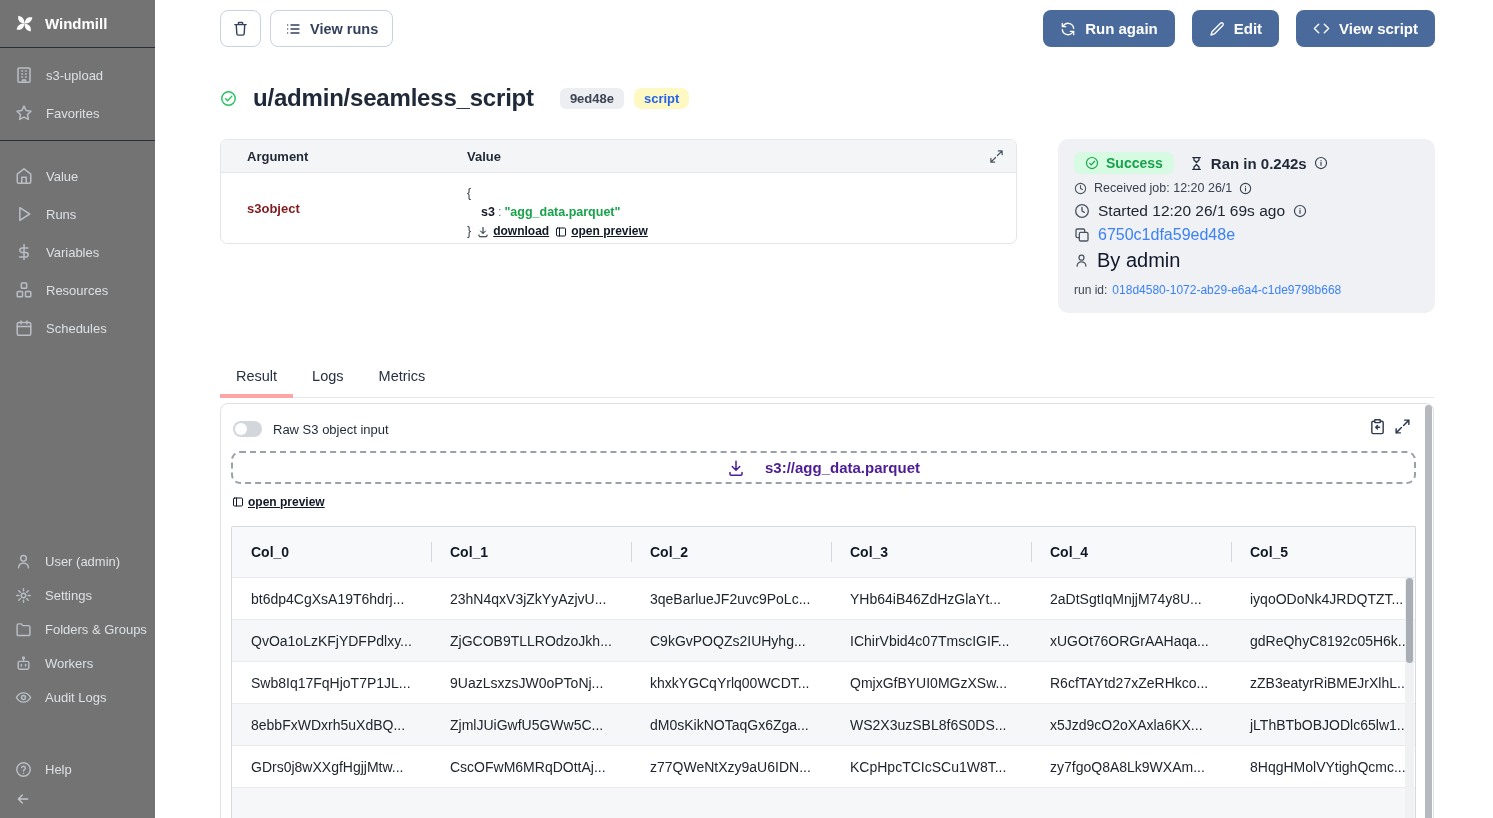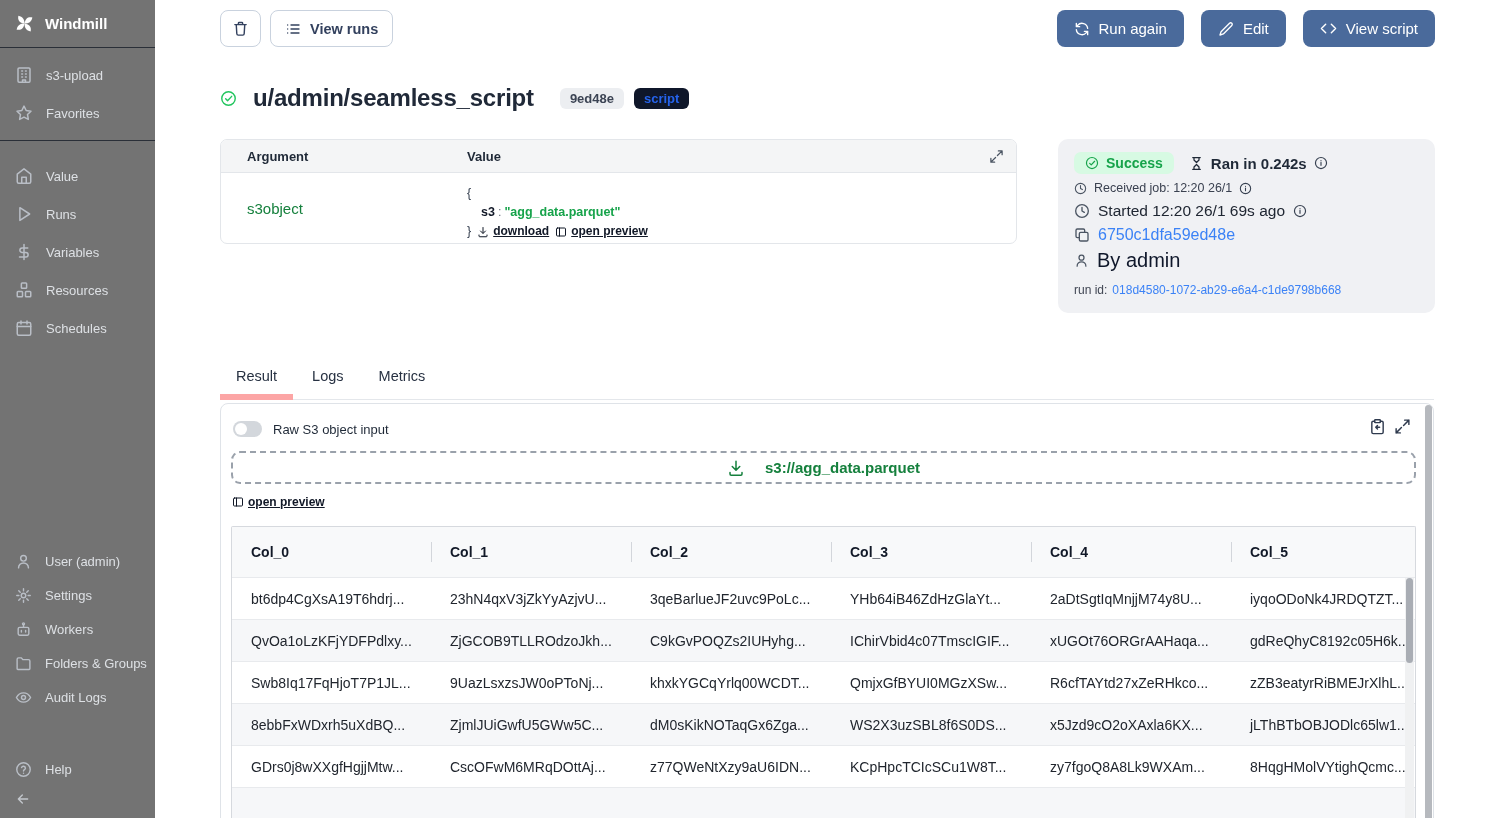--- a/index.html
+++ b/index.html
@@ -28,39 +28,39 @@
   .main { position:absolute; left:155px; top:0; right:0; height:818px; background:#fff; }
 
   .toolbar { position:absolute; top:10px; left:65px; right:58px; display:flex; align-items:flex-end; }
   .tb-left { display:flex; gap:9px; }
   .tb-right { margin-left:auto; display:flex; gap:17px; }
   .btn-secondary { display:inline-flex; align-items:center; gap:9px; height:37px; padding:0 14px;
     background:#fff; border:1.5px solid #c9d2de; border-radius:8px; color:#33415e;
     font-weight:700; font-size:14.5px; cursor:pointer; }
   .btn-icon-only { width:41px; justify-content:center; padding:0; }
   .btn-primary { display:inline-flex; align-items:center; gap:9px; height:37px; padding:0 17px;
-    background:#4a6a9b; border:none; border-radius:8px; color:#fff; font-weight:400;
+    background:#4a6a9b; border:none; border-radius:8px; color:#fff; font-weight:700;
     font-size:15px; cursor:pointer; }
 
   .title-row { position:absolute; top:84px; left:65px; display:flex; align-items:center; }
   .title-check { color:#22c55e; margin-right:16px; }
   .page-title { font-size:24px; font-weight:700; color:#202938; letter-spacing:-0.2px; }
   .badge { border-radius:6px; font-size:13px; font-weight:700; padding:3px 10px; }
   .badge-hash { background:#eceef1; color:#3c4454; margin-left:26px; }
-  .badge-kind { background:#0f172a; color:#2563eb; margin-left:10px; }
+  .badge-kind { background:#fef9c3; color:#2563eb; margin-left:10px;border-radius:8px; }
 
   
   .args-card { position:absolute; left:65px; top:139px; width:797px; height:105px;
     border:1px solid #e3e6ea; border-radius:7px; overflow:hidden; background:#fff; }
   .args-head { height:33px; background:#f4f5f6; border-bottom:1px solid #e3e6ea;
     display:flex; align-items:center; font-size:13px; font-weight:700; color:#1f2937; position:relative; }
   .args-head .h-arg { padding-left:26px; width:246px; }
   .args-head .expand { position:absolute; right:12px; top:9px; color:#4b5563; cursor:pointer; }
   .args-body { display:flex; font-size:13px; }
-  .arg-name { width:246px; padding-left:26px; display:flex; align-items:center; height:71px; font-size:15px; color:#15803d; }
+  .arg-name { width:246px; padding-left:26px; display:flex; align-items:center; height:71px; font-size:13px; color:#7f1d1d;font-weight:bold; }
   .arg-value { padding-top:11px; line-height:19px; color:#374151; font-size:12.5px; }
   .json-key { font-weight:700; color:#111827; }
   .json-colon { color:#6b7280; padding:0 3px; }
   .json-string { font-weight:700; color:#16a34a; }
   .mini-link { display:inline-flex; align-items:center; gap:4px; font-size:12px; font-weight:700;
     color:#111827; text-decoration:underline; cursor:pointer; margin-left:6px; }
 
   
   .status-panel { position:absolute; left:903px; top:139px; width:377px; height:174px;
     background:#f0f1f4; border-radius:10px; padding:13px 16px; }
@@ -75,34 +75,34 @@
   .st-row5 { gap:8px; font-size:20px; color:#0f172a; }
   .st-row6 { margin-top:11px; font-size:12px; color:#404653; gap:5px; }
   .blue-link { color:#3b82f6; cursor:pointer; text-decoration:none; }
   .muted-ic { color:#4b5563; }
   .info-ic { color:#374151; cursor:pointer; }
 
   
   .tabs { position:absolute; left:65px; right:59px; top:362px; display:flex;
     border-bottom:1px solid #e4e7eb; }
   .tab { padding:6px 16px 10px; font-size:14.5px; color:#273142; cursor:pointer; margin-right:3px; }
-  .tab.active { border-bottom:6px solid #fca5a5; margin-bottom:-1px; }
+  .tab.active { border-bottom:4px solid #fca5a5; margin-bottom:-1px; }
 
   
   .result-panel { position:absolute; left:65px; top:403px; width:1214px; height:424px;
     border:1px solid #dfe3e8; border-radius:8px; background:#fff; }
   .toggle-row { position:absolute; top:17px; left:12px; display:flex; align-items:center; gap:11px; }
   .toggle { width:29px; height:16px; background:#d3d7dc; border-radius:9px; position:relative; cursor:pointer; }
   .toggle .knob { position:absolute; left:2px; top:2px; width:12px; height:12px; background:#fff; border-radius:50%; }
   .toggle-label { font-size:13px; color:#1f2937; }
   .panel-icons { position:absolute; top:14px; right:22px; display:flex; gap:8px; color:#2f3a4e; }
   .panel-icons > span { cursor:pointer; }
   .dash-box { position:absolute; top:47px; left:10px; right:17px; height:33px;
     border:2px dashed #9aa1ab; border-radius:9px; display:flex; align-items:center;
-    justify-content:center; gap:20px; color:#15803d; font-size:15px; font-weight:600; cursor:pointer; }
+    justify-content:center; gap:20px; color:#4c1d95; font-size:15px; font-weight:600; cursor:pointer; }
   .preview-row { position:absolute; top:90px; left:11px; }
 
   
   .dtable { position:absolute; top:122px; left:10px; right:17px; bottom:0;
     border:1px solid #d6d9de; border-bottom:none; border-radius:2px; overflow:hidden; }
   .thead { height:50px; background:#f8f9fa; display:flex; font-weight:700; font-size:14px; color:#111827; }
   .cell { padding-left:19px; display:flex; align-items:center; white-space:nowrap; overflow:hidden; position:relative; }
   .c0 { width:199px; } .c1,.c2,.c3,.c4 { width:200px; } .c5 { flex:1; }
   .thead .cell + .cell::before { content:""; position:absolute; left:0; top:15px; width:1px; height:20px; background:#d3d6db; }
   .trow { height:42px; display:flex; border-top:1px solid #e8eaed; font-size:14px; color:#21262e; background:#fff; }
@@ -213,34 +213,34 @@
         <svg viewBox="0 0 24 24" width="17" height="17" class="stroke">
             <circle cx="12" cy="12" r="3.2"></circle>
             <path d="M12 2.5v3M12 18.5v3M2.5 12h3M18.5 12h3M5.3 5.3l2.1 2.1M16.6 16.6l2.1 2.1M18.7 5.3l-2.1 2.1M7.4 16.6l-2.1 2.1"></path>
           </svg>
       </span>
       <span>Settings</span>
     </div>
     <div class="side-item sm">
       <span class="ic">
         <svg viewBox="0 0 24 24" width="17" height="17" class="stroke">
+            <path d="M3 19.5V6a2 2 0 0 1 2-2h4l2 2.5h8a2 2 0 0 1 2 2v11a1 1 0 0 1-1 1H4a1 1 0 0 1-1-1z"></path>
+          </svg>
+      </span>
+      <span>Folders &amp; Groups</span>
+    </div>
+    <div class="side-item sm">
+      <span class="ic">
+        <svg viewBox="0 0 24 24" width="17" height="17" class="stroke">
             <rect x="4.5" y="9" width="15" height="11" rx="2"></rect>
             <path d="M12 9V5.5M9 13.5v2M15 13.5v2"></path>
             <circle cx="12" cy="4" r="1.4"></circle>
           </svg>
       </span>
       <span>Workers</span>
-    </div>
-    <div class="side-item sm">
-      <span class="ic">
-        <svg viewBox="0 0 24 24" width="17" height="17" class="stroke">
-            <path d="M3 19.5V6a2 2 0 0 1 2-2h4l2 2.5h8a2 2 0 0 1 2 2v11a1 1 0 0 1-1 1H4a1 1 0 0 1-1-1z"></path>
-          </svg>
-      </span>
-      <span>Folders &amp; Groups</span>
     </div>
     <div class="side-item sm">
       <span class="ic">
         <svg viewBox="0 0 24 24" width="17" height="17" class="stroke">
             <path d="M2 12s3.5-6.5 10-6.5S22 12 22 12s-3.5 6.5-10 6.5S2 12 2 12z"></path>
             <circle cx="12" cy="12" r="2.8"></circle>
           </svg>
       </span>
       <span>Audit Logs</span>
     </div>

